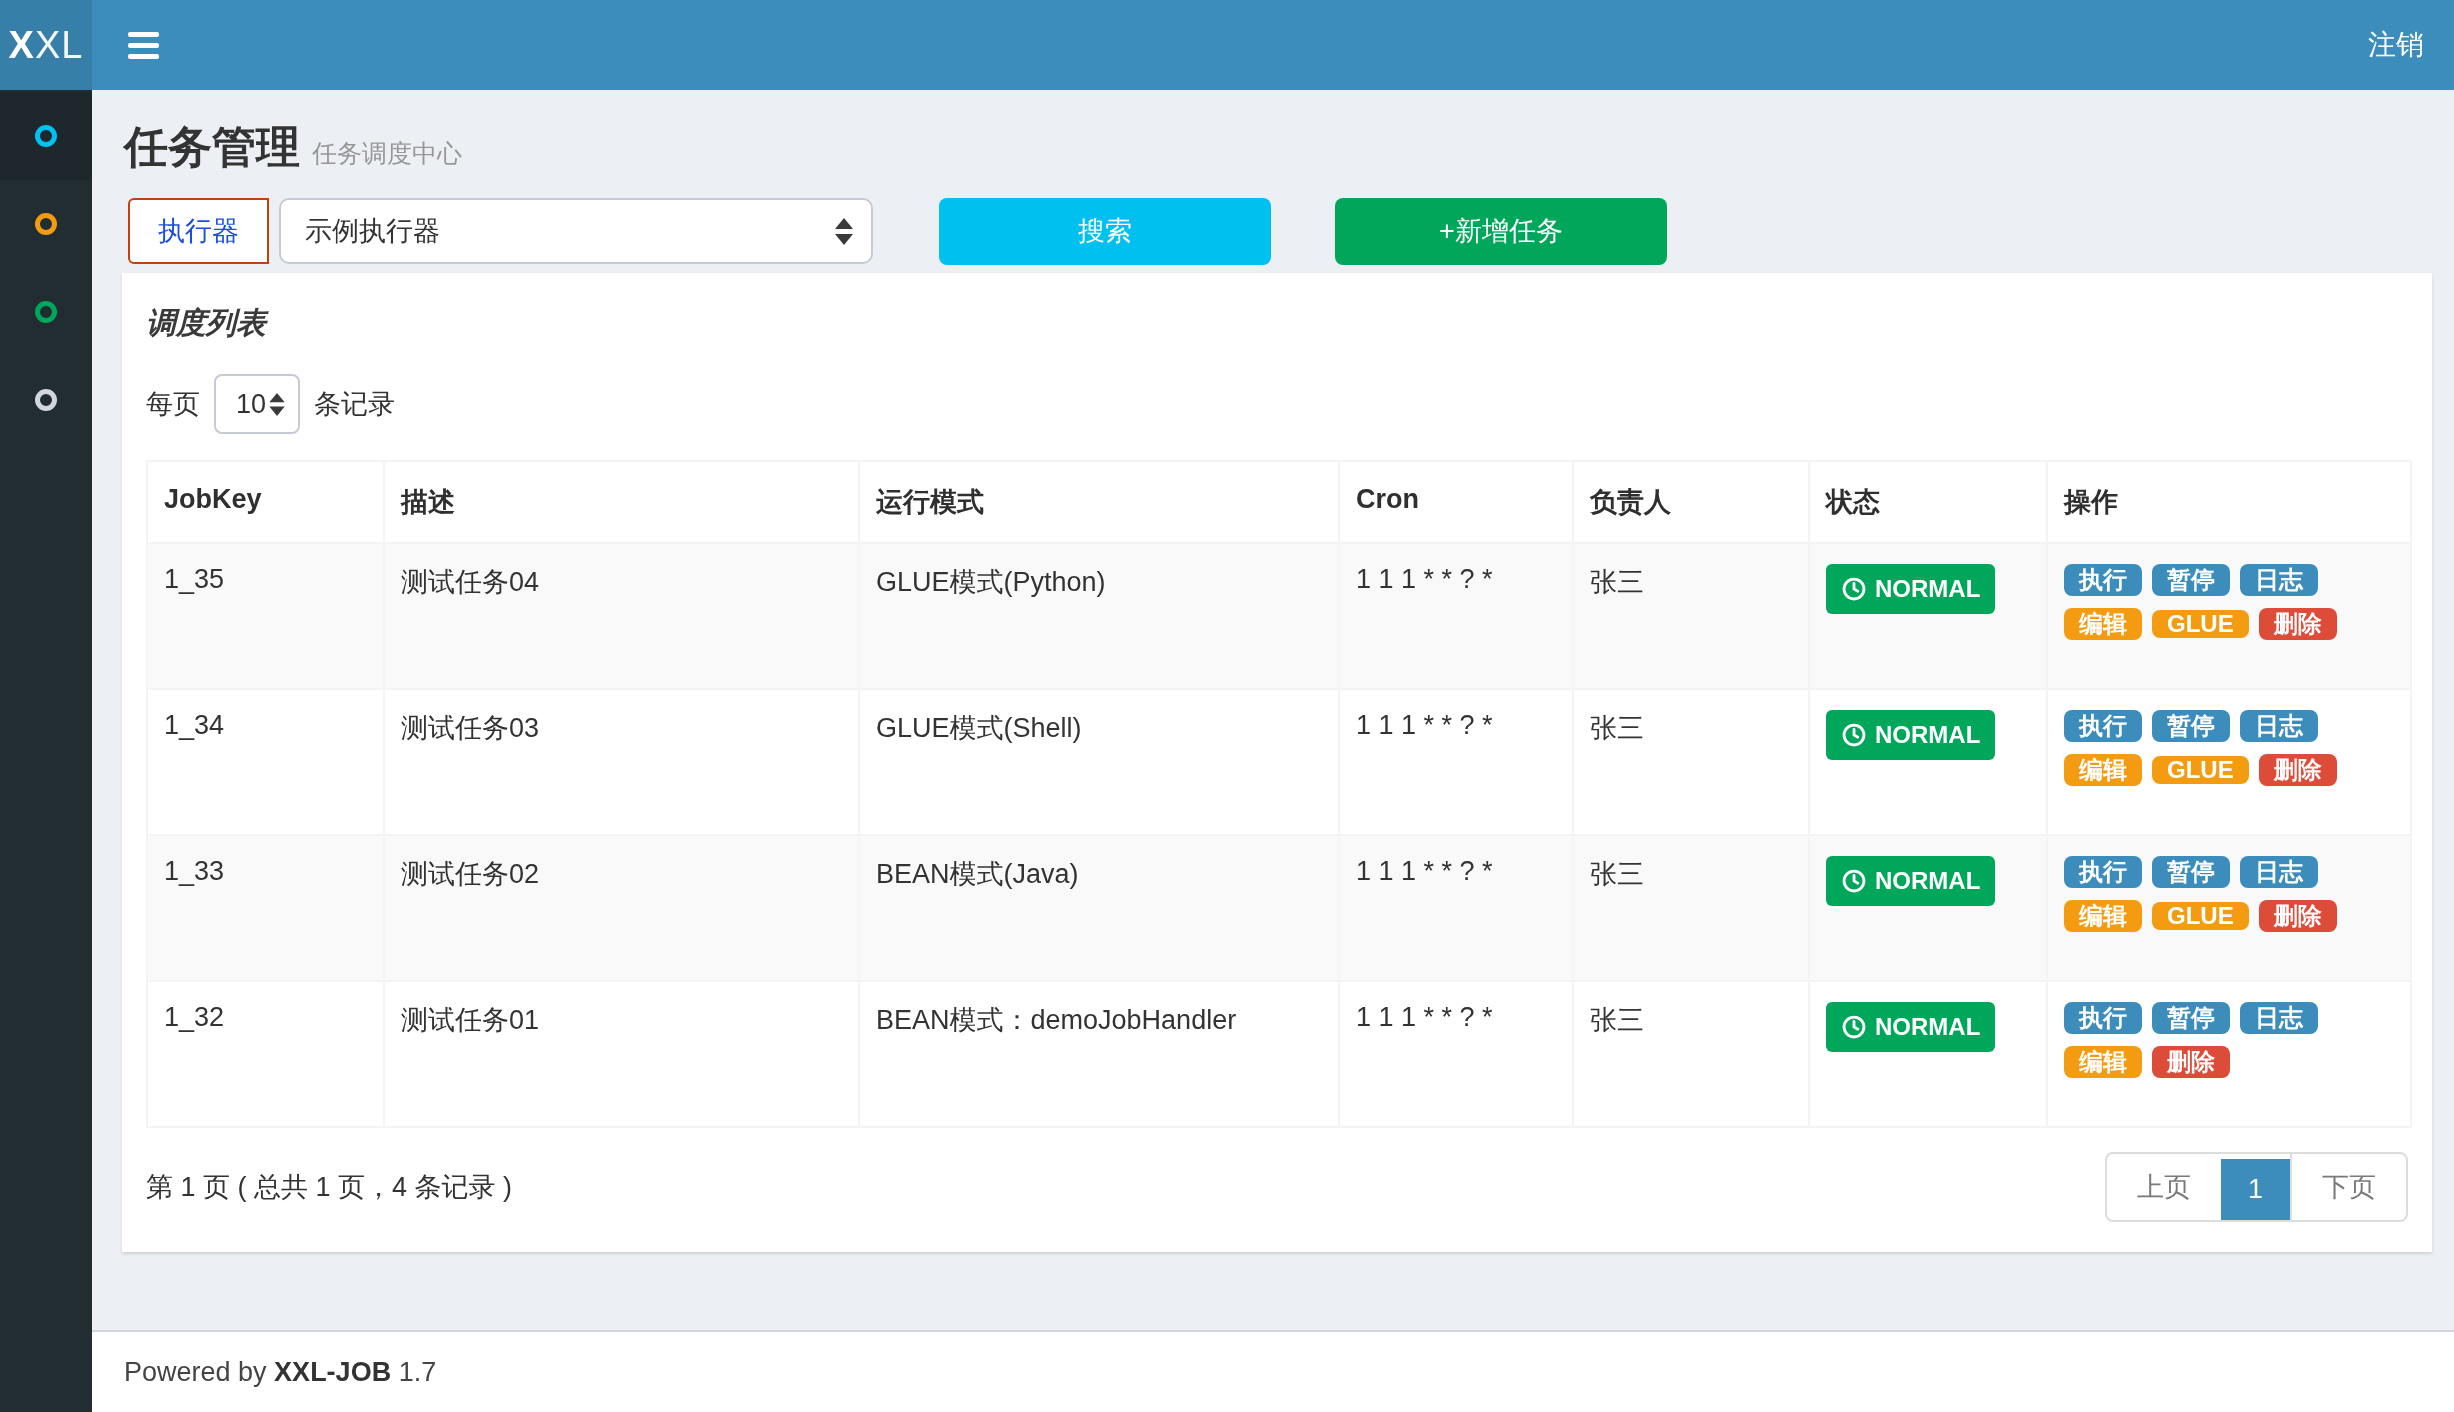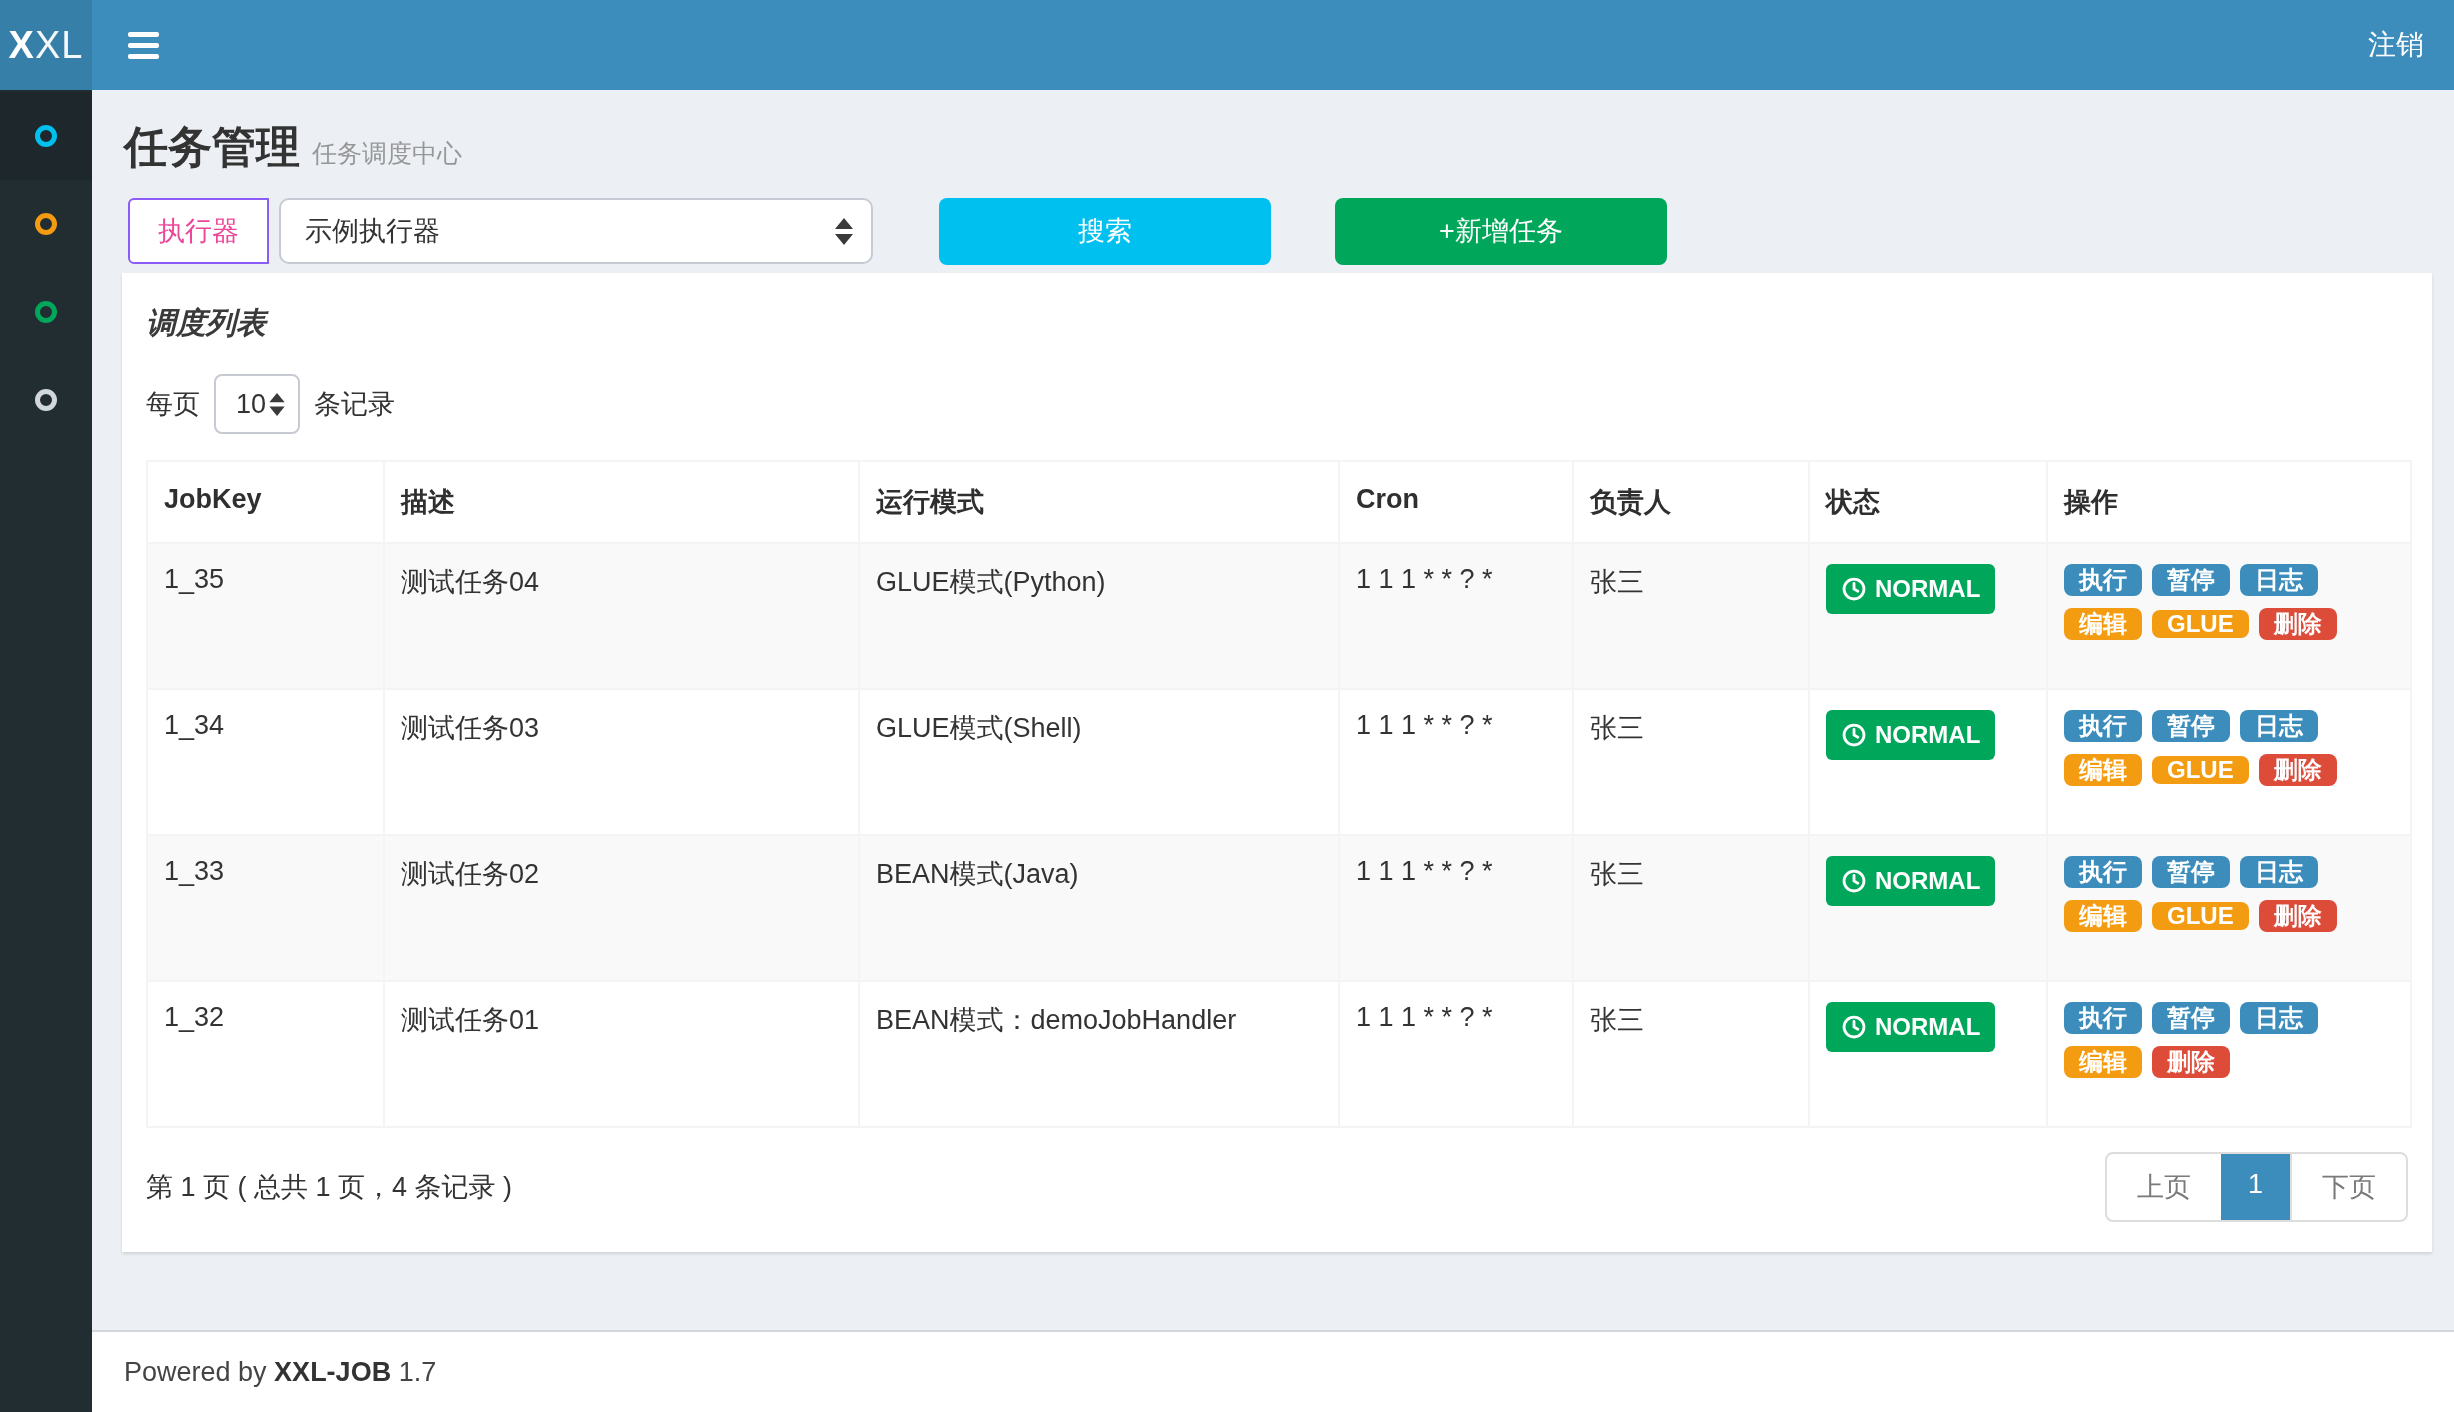--- a/index.html
+++ b/index.html
@@ -39,21 +39,21 @@
 
   
   .content-header { padding:28px 0 20px 32px; }
   .content-header h1 { margin:0; font-size:44px; font-weight:600; color:#333; }
   .content-header h1 small { font-size:25px; color:#979797; font-weight:normal; margin-left:12px; }
 
   
   .filter-row { display:flex; align-items:center; padding-left:36px; height:68px; flex:none; }
   .input-group { display:flex; align-items:stretch; height:66px; }
   .addon {
-    background:#fff; border:2px solid #8b5cf6; color:#ec4899;
+    background:#fff; border:2px solid #c2410c; color:#1d4ed8;
     display:flex; align-items:center; padding:0 28px;
     border-radius:6px 0 0 6px; white-space:nowrap;
   }
   .fake-select {
     background:#fff; border:2px solid #c6cbd3; border-radius:10px;
     display:flex; align-items:center; justify-content:space-between;
     padding:0 18px 0 24px; cursor:pointer;
   }
   .select-exec { width:594px; margin-left:10px; }
   .text-input {
@@ -97,21 +97,21 @@
   .op-btn {
     border:none; color:#fff; font-size:24px; font-weight:bold; padding:0 15px;
     border-radius:8px; margin:0 10px 12px 0; cursor:pointer; font-family:inherit;
   }
   .btn-primary { background:#3c8dbc; }
   .btn-warning { background:#f39c12; }
   .btn-danger  { background:#dd4b39; }
 
   .pager-row { display:flex; justify-content:space-between; align-items:center; margin-top:24px; }
   .pager-info { color:#333; }
-  .pager { display:flex; border:2px solid #ddd; border-radius:8px; overflow:hidden; background:#fff; }
+  .pager { display:flex; border:2px solid #ddd; border-radius:8px; overflow:hidden; background:#fff;align-items:flex-end; }
   .page-btn {
     padding:15px 30px; color:#7a7a7a; cursor:pointer; text-decoration:none;
     border-left:2px solid #ddd; user-select:none;
   }
   .page-btn:first-child { border-left:none; }
   .page-btn.active { background:#3c8dbc; color:#fff; padding:15px 27px; border-left:none; }
 
   
   .footer {
     margin-top:auto; height:82px; background:#fff; border-top:2px solid #d2d6de;

